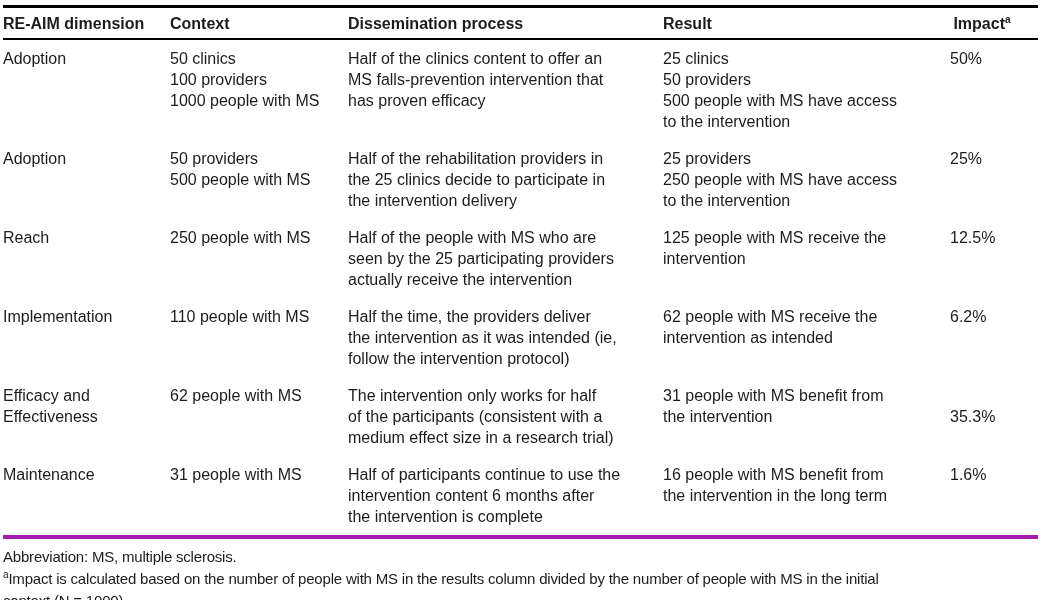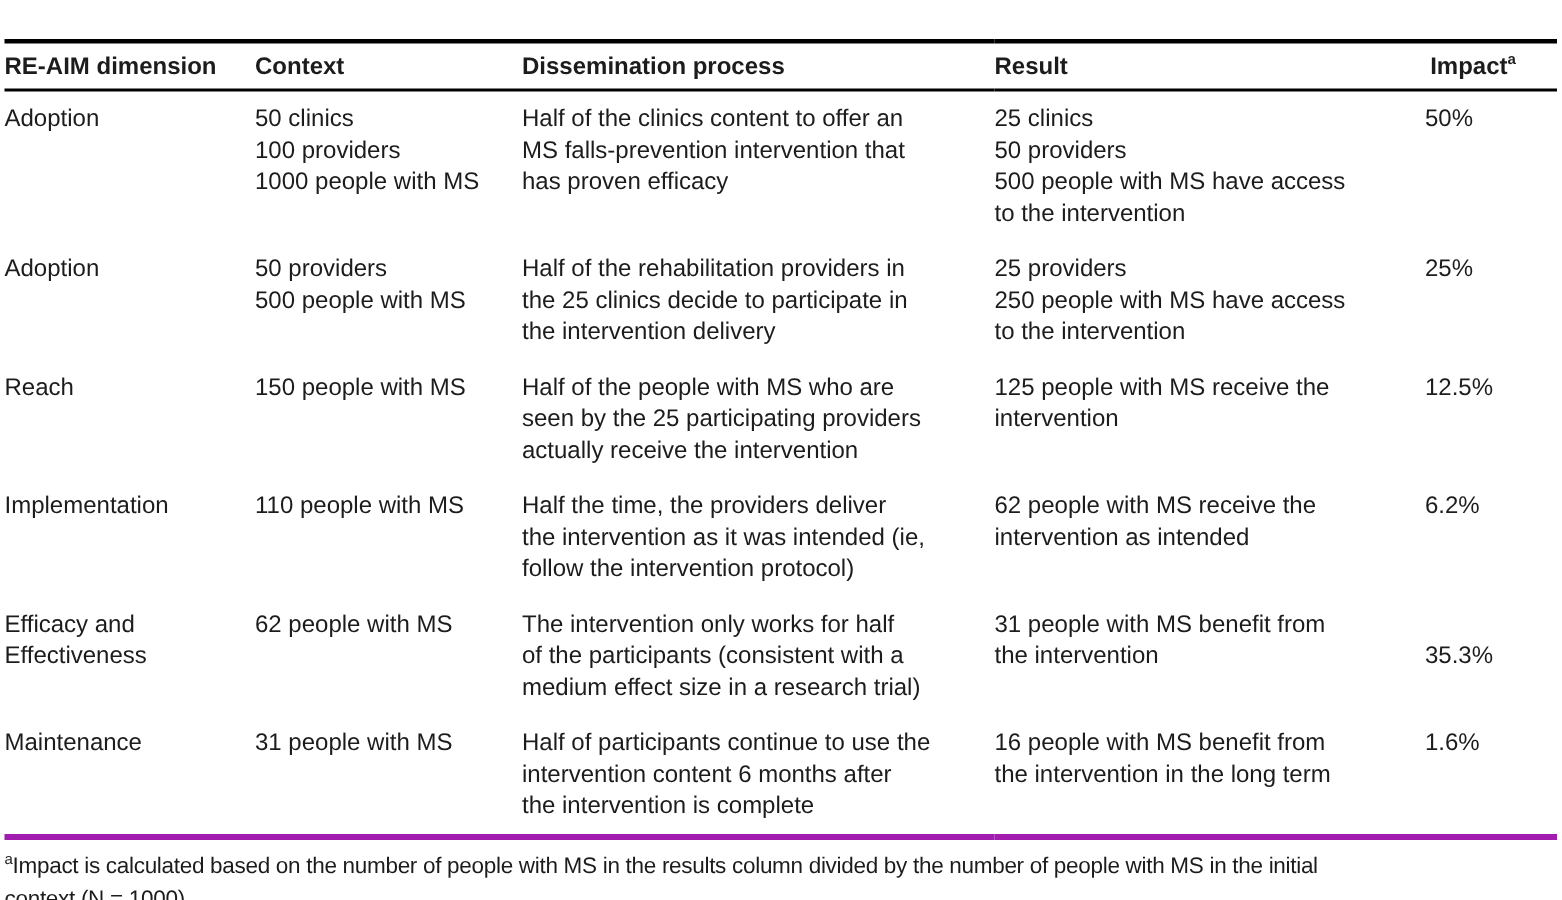--- a/index.html
+++ b/index.html
@@ -11,21 +11,20 @@
   }
   body { padding: 5px 3px 0 3px; }
 
   table.reaim {
     width: 1035px;
     border-collapse: collapse;
     table-layout: fixed;
     border-top: 3px solid #000;
     font-size: 16px;
     line-height: 21px;
-    margin-top: 21px;
   }
   col.c1 { width: 167px; }
   col.c2 { width: 178px; }
   col.c3 { width: 315px; }
   col.c4 { width: 287px; }
   col.c5 { width: 88px; }
 
   thead th {
     text-align: left;
     font-weight: bold;
@@ -102,21 +101,21 @@
       <td class="multiline">Half of the rehabilitation providers in
 the 25 clinics decide to participate in
 the intervention delivery</td>
       <td class="multiline">25 providers
 250 people with MS have access
 to the intervention</td>
       <td class="impact">25%</td>
     </tr>
     <tr>
       <td class="multiline">Reach</td>
-      <td class="multiline">150 people with MS</td>
+      <td class="multiline">250 people with MS</td>
       <td class="multiline">Half of the people with MS who are
 seen by the 25 participating providers
 actually receive the intervention</td>
       <td class="multiline">125 people with MS receive the
 intervention</td>
       <td class="impact">12.5%</td>
     </tr>
     <tr>
       <td class="multiline">Implementation</td>
       <td class="multiline">110 people with MS</td>
@@ -145,15 +144,16 @@
 intervention content 6 months after
 the intervention is complete</td>
       <td class="multiline">16 people with MS benefit from
 the intervention in the long term</td>
       <td class="impact">1.6%</td>
     </tr>
   </tbody>
 </table>
 
 <div class="footnotes">
+  <p>Abbreviation: MS, multiple sclerosis.</p>
   <p><sup class="fn">a</sup><span class="multiline">Impact is calculated based on the number of people with MS in the results column divided by the number of people with MS in the initial
 context (N = 1000).</span></p>
 </div>
 
 </body></html>

